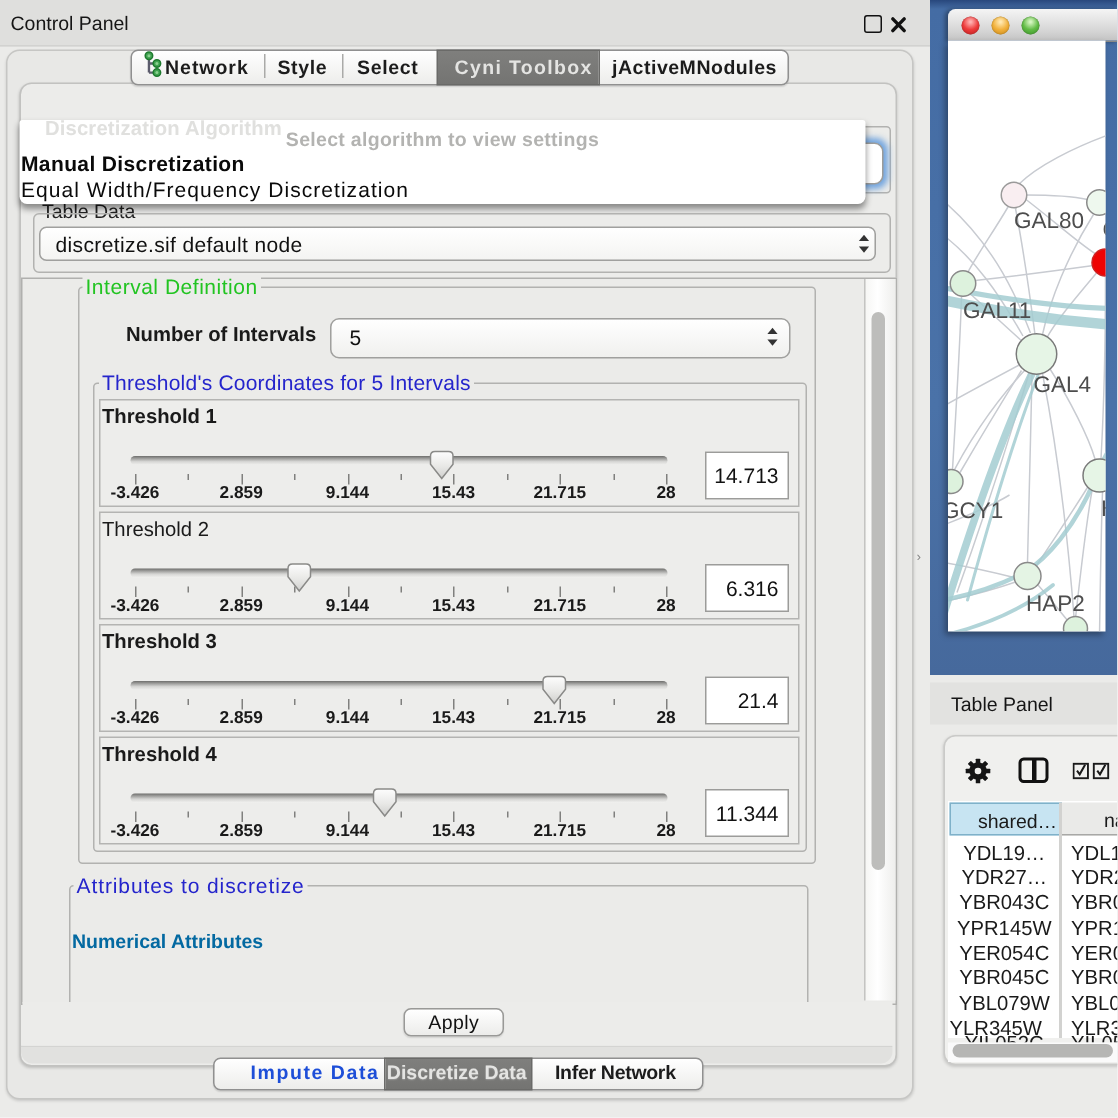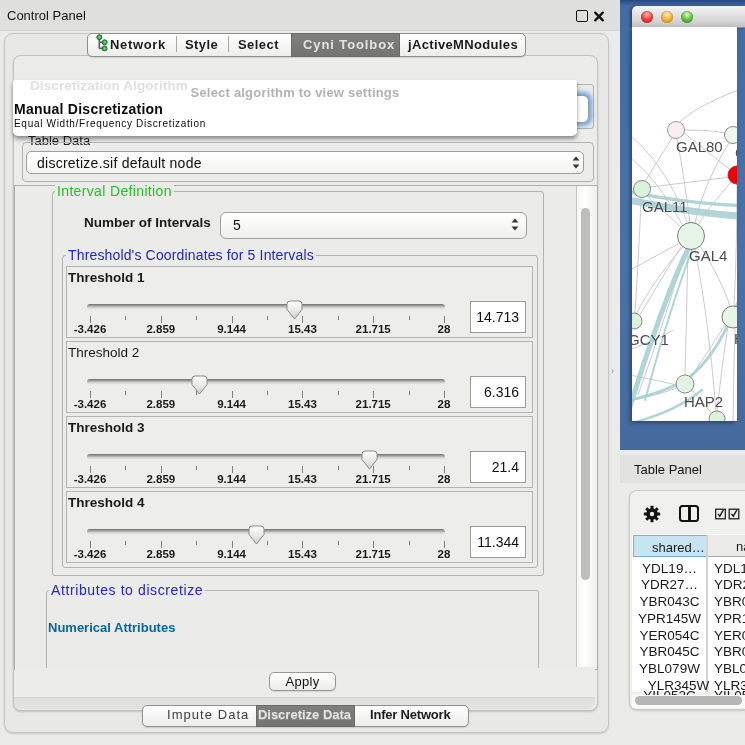--- a/index.html
+++ b/index.html
@@ -45,21 +45,21 @@
 
   <div class="gbox" style="left:22px;top:84px;width:570px;height:43px;"></div>
   <div class="abs" style="left:27px;top:95px;width:560px;height:26px;background:#ffffff;border:1px solid #9c9c9a;border-radius:6px;box-shadow:0 0 4px 2.5px rgba(90,150,220,0.85);"></div>
 
   <div class="abs" style="left:28px;top:133px;font-size:13px;color:#222;">Table Data</div>
 
   <div class="abs" style="left:13px;top:80px;width:564px;height:56px;background:#ffffff;border-radius:2px 2px 5px 5px;box-shadow:0 3px 4px rgba(0,0,0,0.42);"></div>
   <div class="abs" style="left:13px;top:85px;width:564px;text-align:center;font-size:13px;font-weight:bold;letter-spacing:0.2px;color:#b3b3b1;">Select algorithm to view settings</div>
   <div class="abs" style="left:30px;top:78px;font-size:13.5px;font-weight:bold;letter-spacing:0.1px;color:#e0e0de;">Discretization Algorithm</div>
   <div class="abs" style="left:14px;top:101px;font-size:14px;font-weight:bold;letter-spacing:0.25px;color:#0a0a0a;">Manual Discretization</div>
-  <div class="abs" style="left:14px;top:118px;font-size:10px;letter-spacing:0.7px;color:#0a0a0a;">Equal Width/Frequency Discretization</div>
+  <div class="abs" style="left:14px;top:118px;font-size:14px;letter-spacing:0.7px;color:#0a0a0a;">Equal Width/Frequency Discretization</div>
 
   <div class="gbox" style="left:22px;top:142px;width:570px;height:38px;border-radius:4px;"></div>
   <div class="abs" style="left:26px;top:151px;width:556px;height:21px;background:linear-gradient(#ffffff,#f4f4f2);border:1px solid #a0a09e;border-radius:5px;"></div>
   <div class="abs" style="left:37px;top:155px;font-size:14px;letter-spacing:0.25px;color:#111;">discretize.sif default node</div>
   <svg class="abs" style="left:571px;top:156px;" width="10" height="13" viewBox="0 0 10 13">
     <path d="M5 0.5 L8.4 4.6 L1.6 4.6 Z" fill="#333"></path>
     <path d="M5 12.5 L8.4 8.4 L1.6 8.4 Z" fill="#333"></path>
   </svg>
 
   <div class="abs" style="left:14px;top:185px;width:582px;height:483px;border:1px solid #b0b0ae;background:#ebebe9;"></div>
@@ -193,21 +193,21 @@
   <div class="gbox" style="left:46px;top:590px;width:491px;height:84px;"></div>
   <div class="abs" style="left:49px;top:582px;font-size:14px;letter-spacing:0.6px;color:#2525cc;background:#ebebe9;padding:0 2px;">Attributes to discretize</div>
   <div class="abs" style="left:48px;top:620px;font-size:13px;font-weight:bold;color:#0369a1;">Numerical Attributes</div>
   <div class="abs" style="left:15px;top:668px;width:580px;height:29px;background:#ececea;"></div>
 
   <div class="abs" style="left:269px;top:672px;width:65px;height:17px;background:linear-gradient(#ffffff,#ececea);border:1px solid #999997;border-radius:5px;box-shadow:0 1px 1px rgba(0,0,0,0.1);"></div>
   <div class="abs" style="left:269px;top:674px;width:67px;text-align:center;font-size:13px;letter-spacing:0.3px;color:#111;">Apply</div>
 
   <div class="abs" style="left:142px;top:705px;width:325px;height:20px;background:linear-gradient(#ffffff,#ededeb);border:1px solid #909090;border-radius:5px;box-shadow:0 1px 1px rgba(0,0,0,0.12);"></div>
   <div class="abs" style="left:256px;top:705px;width:97px;height:20px;background:linear-gradient(#7f7f7d,#747472);border:1px solid #6a6a68;"></div>
-  <div class="abs" style="left:167px;top:706.5px;font-size:13px;font-weight:normal;letter-spacing:1.05px;color:#404040;">Impute Data</div>
+  <div class="abs" style="left:167px;top:706.5px;font-size:13px;font-weight:bold;letter-spacing:1.05px;color:#1d4ed8;">Impute Data</div>
   <div class="abs" style="left:256px;top:706.5px;width:97px;text-align:center;font-size:13px;font-weight:bold;color:#e4e4e2;text-shadow:0 1px 1px rgba(255,255,255,0.25);">Discretize Data</div>
   <div class="abs" style="left:370px;top:706.5px;font-size:13px;font-weight:bold;letter-spacing:-0.2px;color:#1c1c1c;">Infer Network</div>
 
   <div class="abs" style="left:620px;top:0;width:125px;height:450px;background:linear-gradient(#28477c,#446ca4 6px,#4a72a8 60%,#46699c);"></div>
   <div class="abs" style="left:632px;top:6px;width:113px;height:21px;background:linear-gradient(#f5f5f5,#d5d5d5 70%,#c3c3c3);border-top-left-radius:5px;border-bottom:1px solid #8a8a88;box-shadow:-2px 0 3px rgba(0,0,0,0.35);"></div>
   <div class="abs" style="left:641px;top:11px;width:12px;height:12px;border-radius:50%;background:radial-gradient(circle at 50% 30%,#ffb0b0 5%,#ee3b3b 50%,#b81d1d);box-shadow:inset 0 0 1px #903030;"></div>
   <div class="abs" style="left:661px;top:11px;width:12px;height:12px;border-radius:50%;background:radial-gradient(circle at 50% 30%,#ffe8b0 5%,#f2b13c 50%,#c68617);box-shadow:inset 0 0 1px #8f6a20;"></div>
   <div class="abs" style="left:681px;top:11px;width:12px;height:12px;border-radius:50%;background:radial-gradient(circle at 50% 30%,#d5f5c0 5%,#62bc46 50%,#3a8f27);box-shadow:inset 0 0 1px #3f7030;"></div>
   <div class="abs" style="left:632px;top:27px;width:105px;height:394px;background:#ffffff;box-shadow:-2px 2px 4px rgba(0,0,0,0.35);overflow:hidden;">
     <svg width="113" height="394" viewBox="0 0 113 394" style="position:absolute;left:0;top:0;">
@@ -309,20 +309,20 @@
   <div class="abs" style="left:633px;top:594.0px;width:73px;text-align:center;font-size:13.5px;color:#1a1a1a;">YBR043C</div>
   <div class="abs" style="left:714px;top:594.0px;font-size:13.5px;color:#1a1a1a;">YBR04</div>
   <div class="abs" style="left:633px;top:610.8px;width:73px;text-align:center;font-size:13.5px;color:#1a1a1a;">YPR145W</div>
   <div class="abs" style="left:714px;top:610.8px;font-size:13.5px;color:#1a1a1a;">YPR14</div>
   <div class="abs" style="left:633px;top:627.5px;width:73px;text-align:center;font-size:13.5px;color:#1a1a1a;">YER054C</div>
   <div class="abs" style="left:714px;top:627.5px;font-size:13.5px;color:#1a1a1a;">YER05</div>
   <div class="abs" style="left:633px;top:644.2px;width:73px;text-align:center;font-size:13.5px;color:#1a1a1a;">YBR045C</div>
   <div class="abs" style="left:714px;top:644.2px;font-size:13.5px;color:#1a1a1a;">YBR04</div>
   <div class="abs" style="left:633px;top:661.0px;width:73px;text-align:center;font-size:13.5px;color:#1a1a1a;">YBL079W</div>
   <div class="abs" style="left:714px;top:661.0px;font-size:13.5px;color:#1a1a1a;">YBL07</div>
-  <div class="abs" style="left:633px;top:677.8px;width:91px;text-align:center;font-size:13.5px;color:#1a1a1a;">YLR345W</div>
+  <div class="abs" style="left:633px;top:677.8px;width:58px;text-align:center;font-size:13.5px;color:#1a1a1a;">YLR345W</div>
   <div class="abs" style="left:714px;top:677.8px;font-size:13.5px;color:#1a1a1a;">YLR34</div>
   <div class="abs" style="left:633px;top:687.5px;width:73px;height:7px;overflow:hidden;text-align:center;font-size:13.5px;color:#1a1a1a;">YIL052C</div>
   <div class="abs" style="left:714px;top:687.5px;height:7px;overflow:hidden;font-size:13.5px;color:#1a1a1a;">YIL05</div>
   <div class="abs" style="left:632px;top:694.5px;width:113px;height:13px;background:#fafafa;"></div>
   <div class="abs" style="left:635px;top:695.5px;width:107px;height:9.5px;background:#b6b6b4;border-radius:5px;"></div>
 
 </div>
 
 </body></html>

